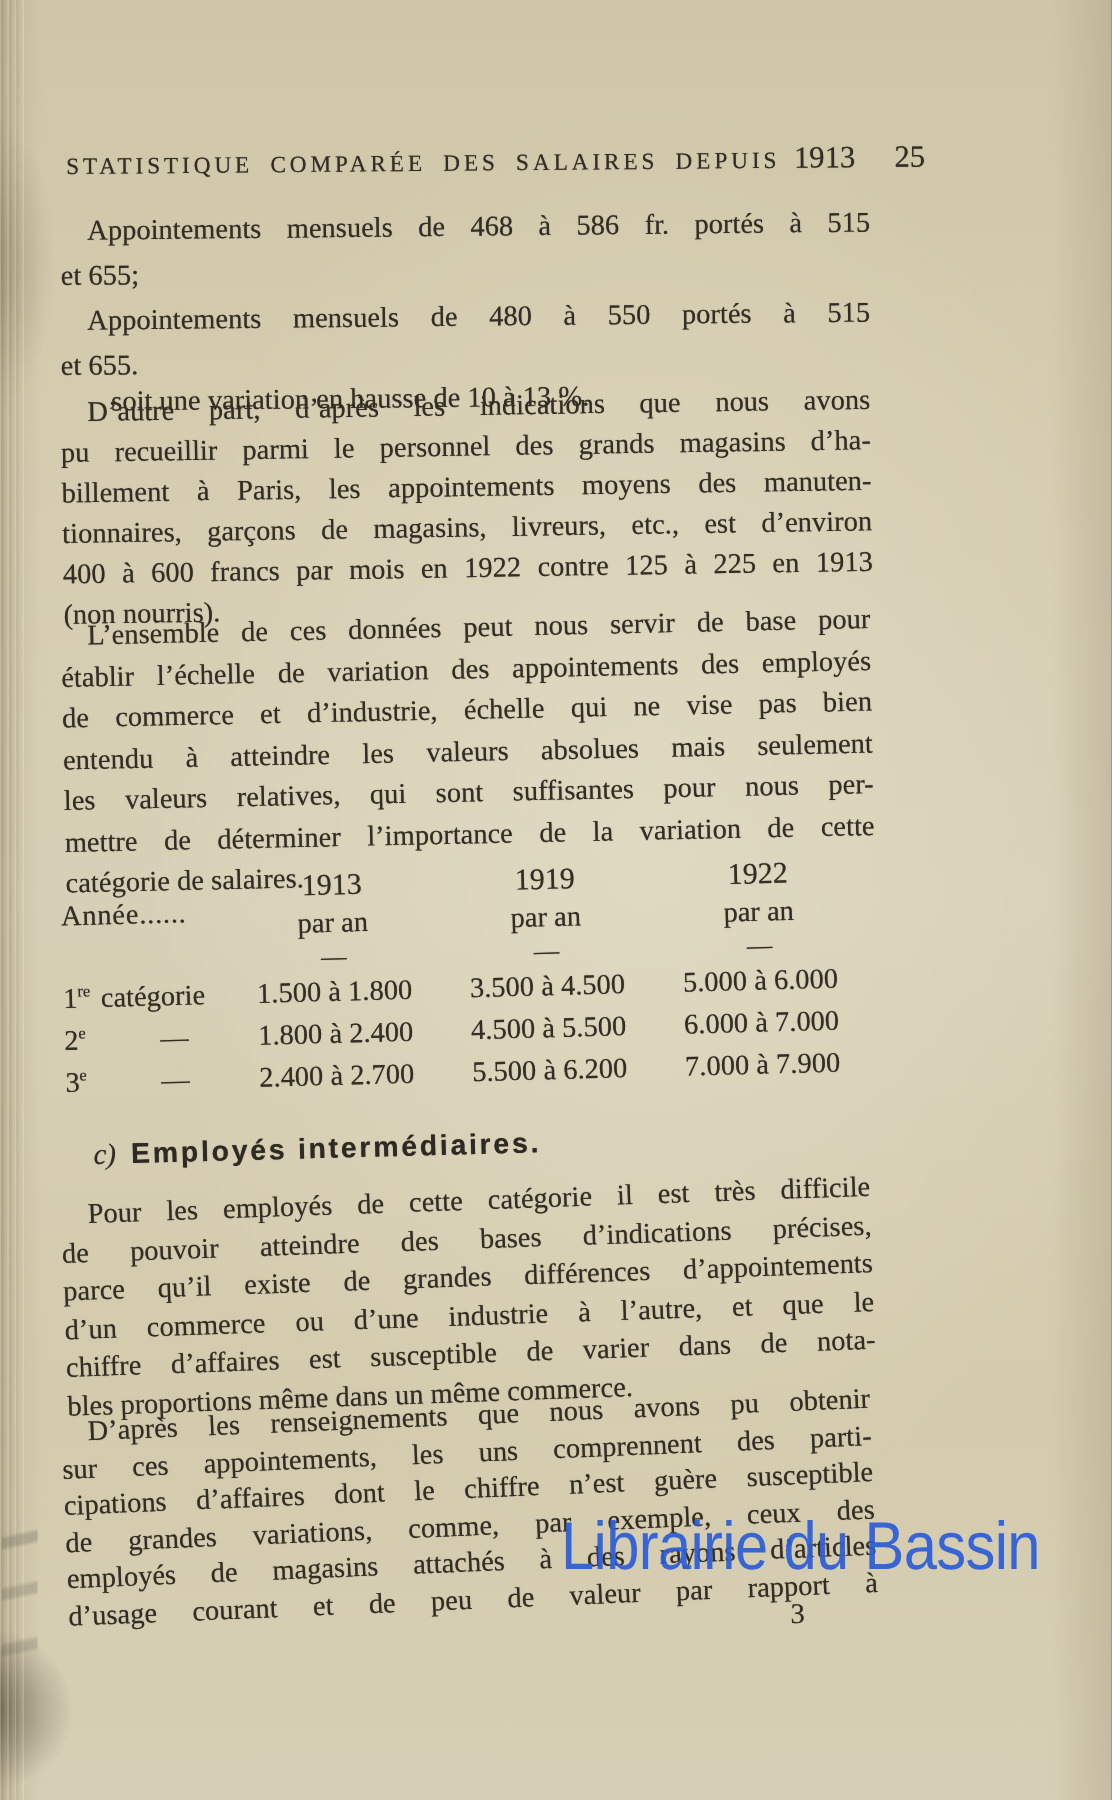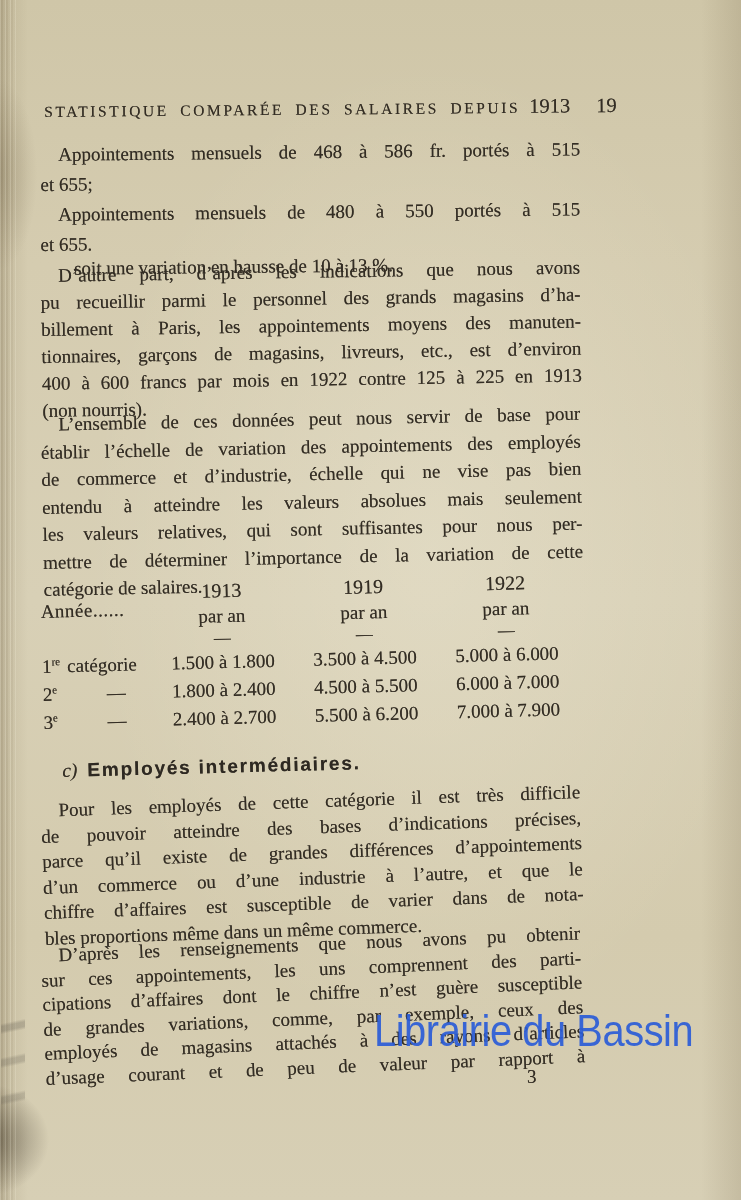--- a/index.html
+++ b/index.html
@@ -108,21 +108,21 @@
 <body>
 
 <div class="page">
 
   <div class="edge-strip"></div>
   <div class="edge-ghost"></div>
 
   <div class="running-head ink">
     <span class="rh-title">STATISTIQUE COMPARÉE DES SALAIRES DEPUIS</span>
     <span class="rh-year">1913</span>
-    <span class="rh-page">19</span>
+    <span class="rh-page">25</span>
   </div>
 
   <div class="para ink" id="pA">
     <div class="ln first">Appointements mensuels de 468 à 586 fr. portés à 515</div>
     <div class="ln last">et 655;</div>
   </div>
 
   <div class="para ink" id="pB">
     <div class="ln first">Appointements mensuels de 480 à 550 portés à 515</div>
     <div class="ln last">et 655.</div>

